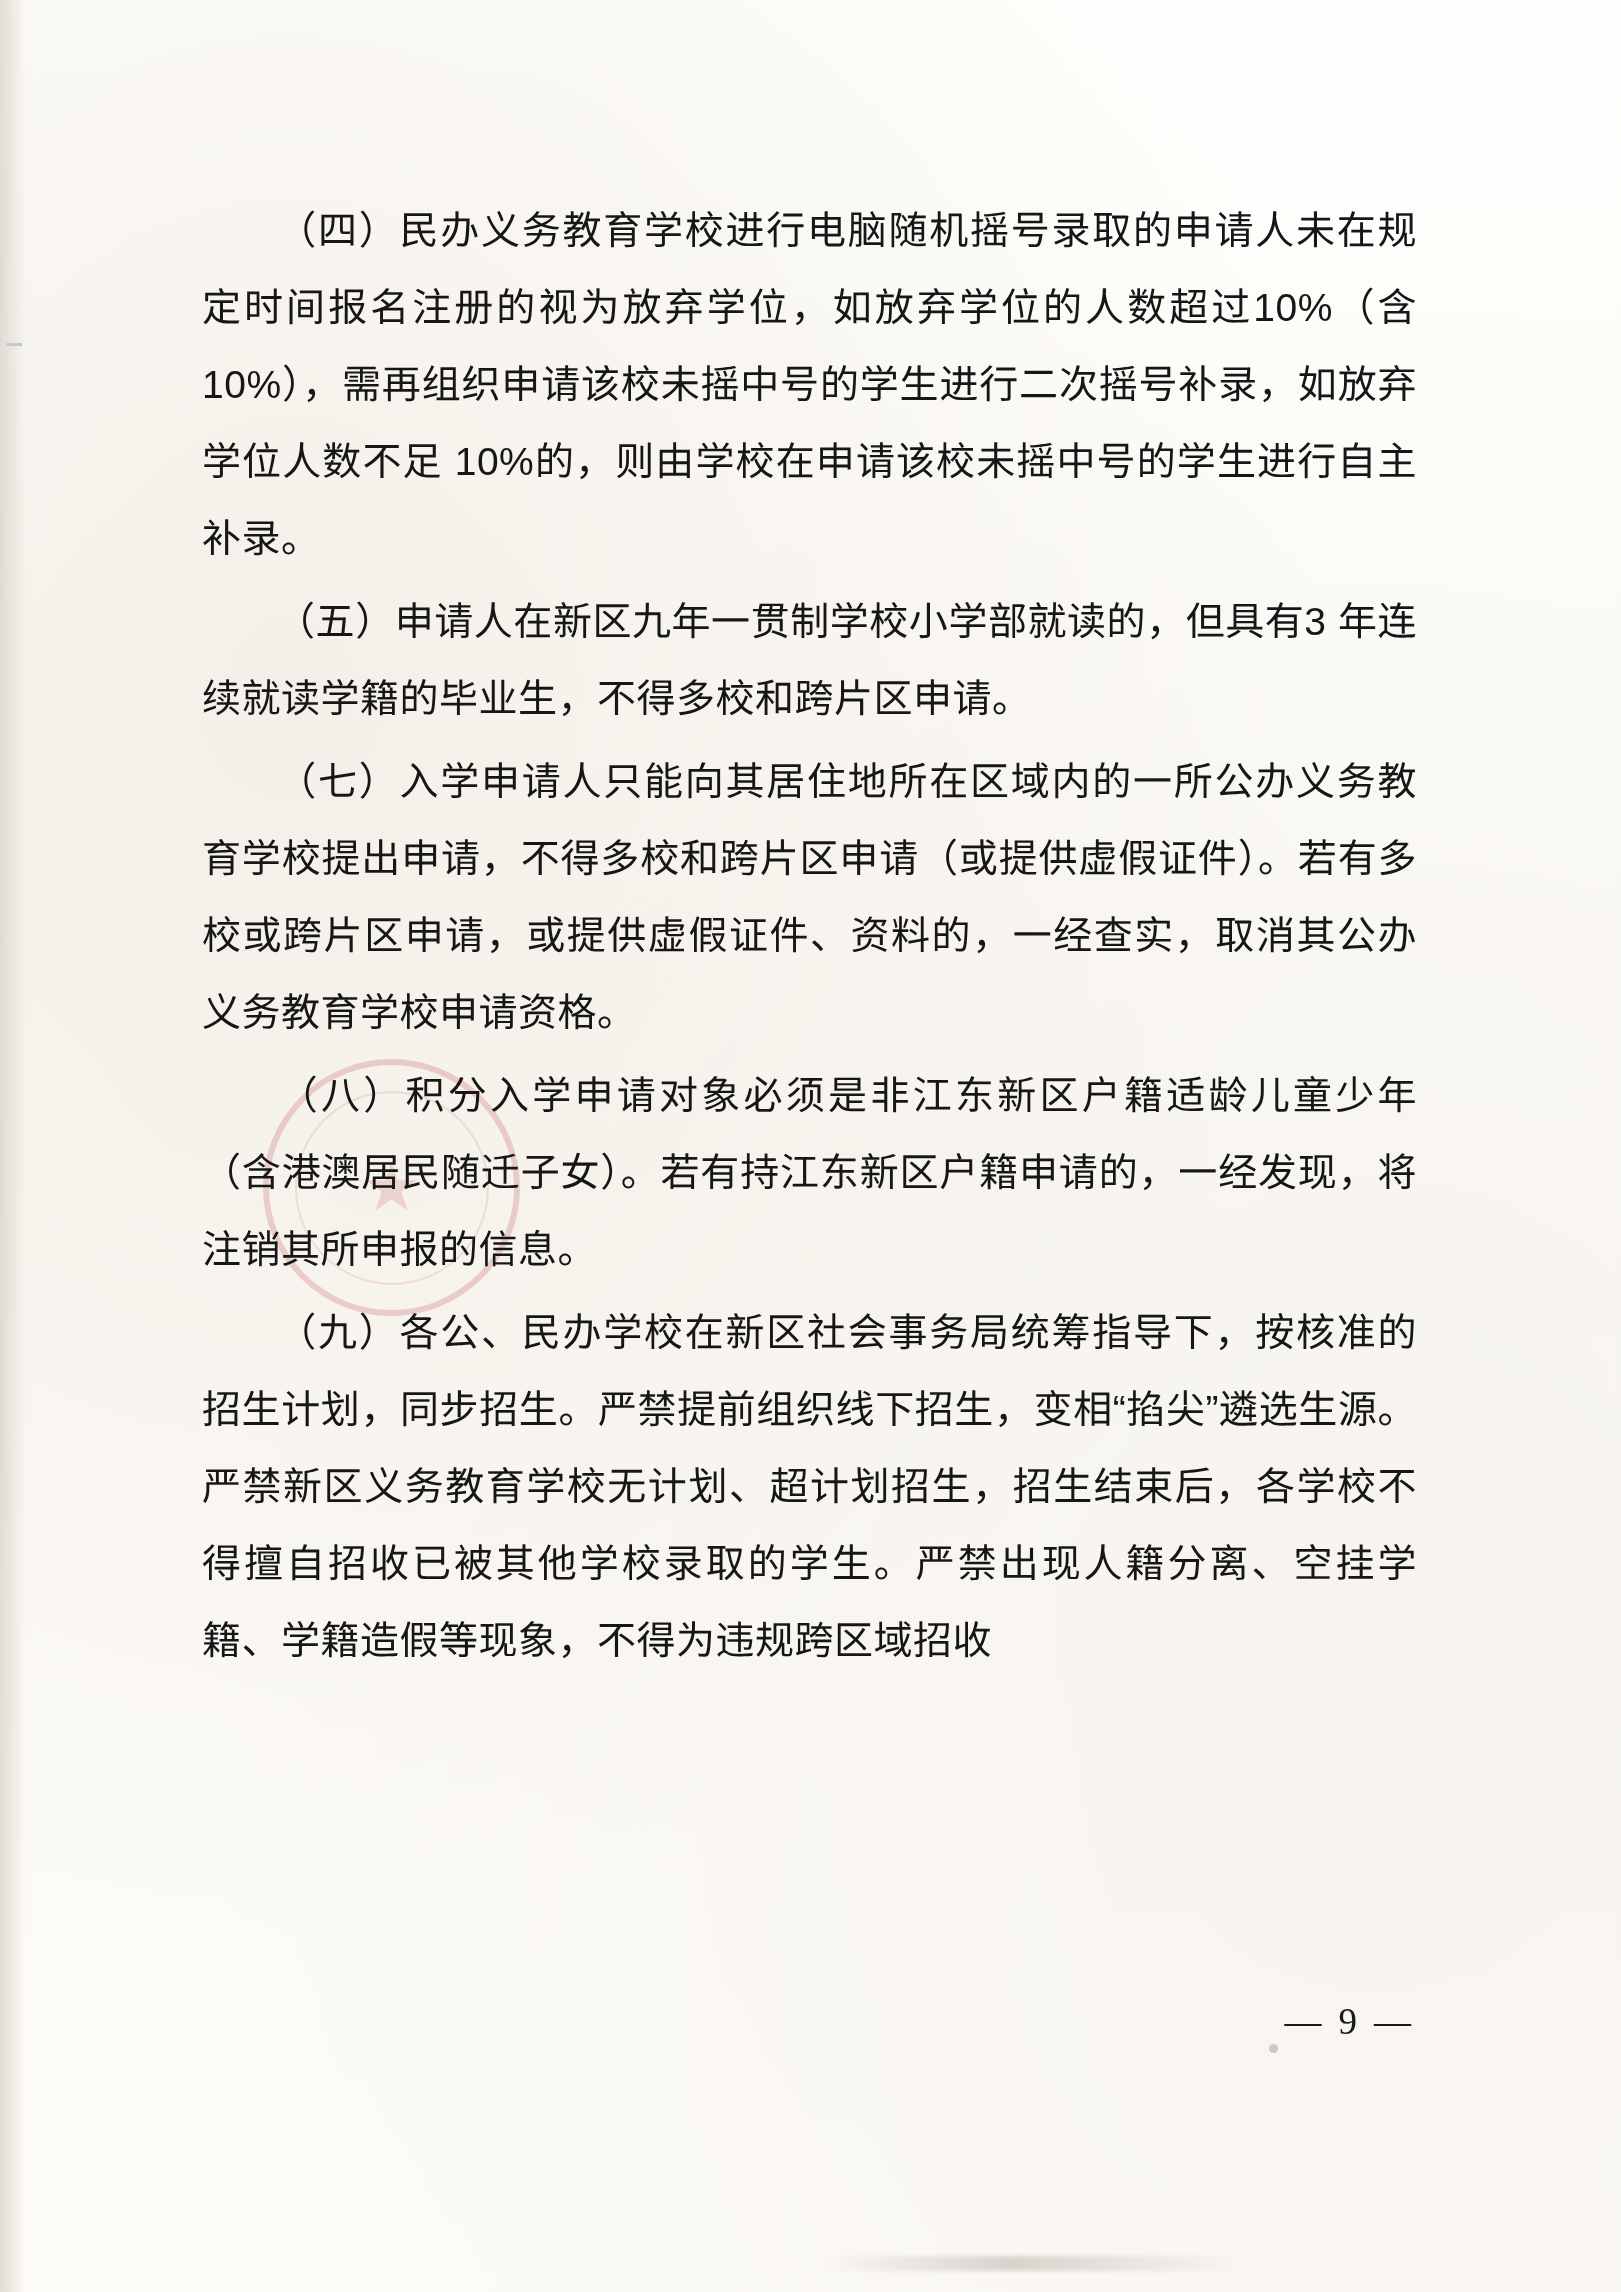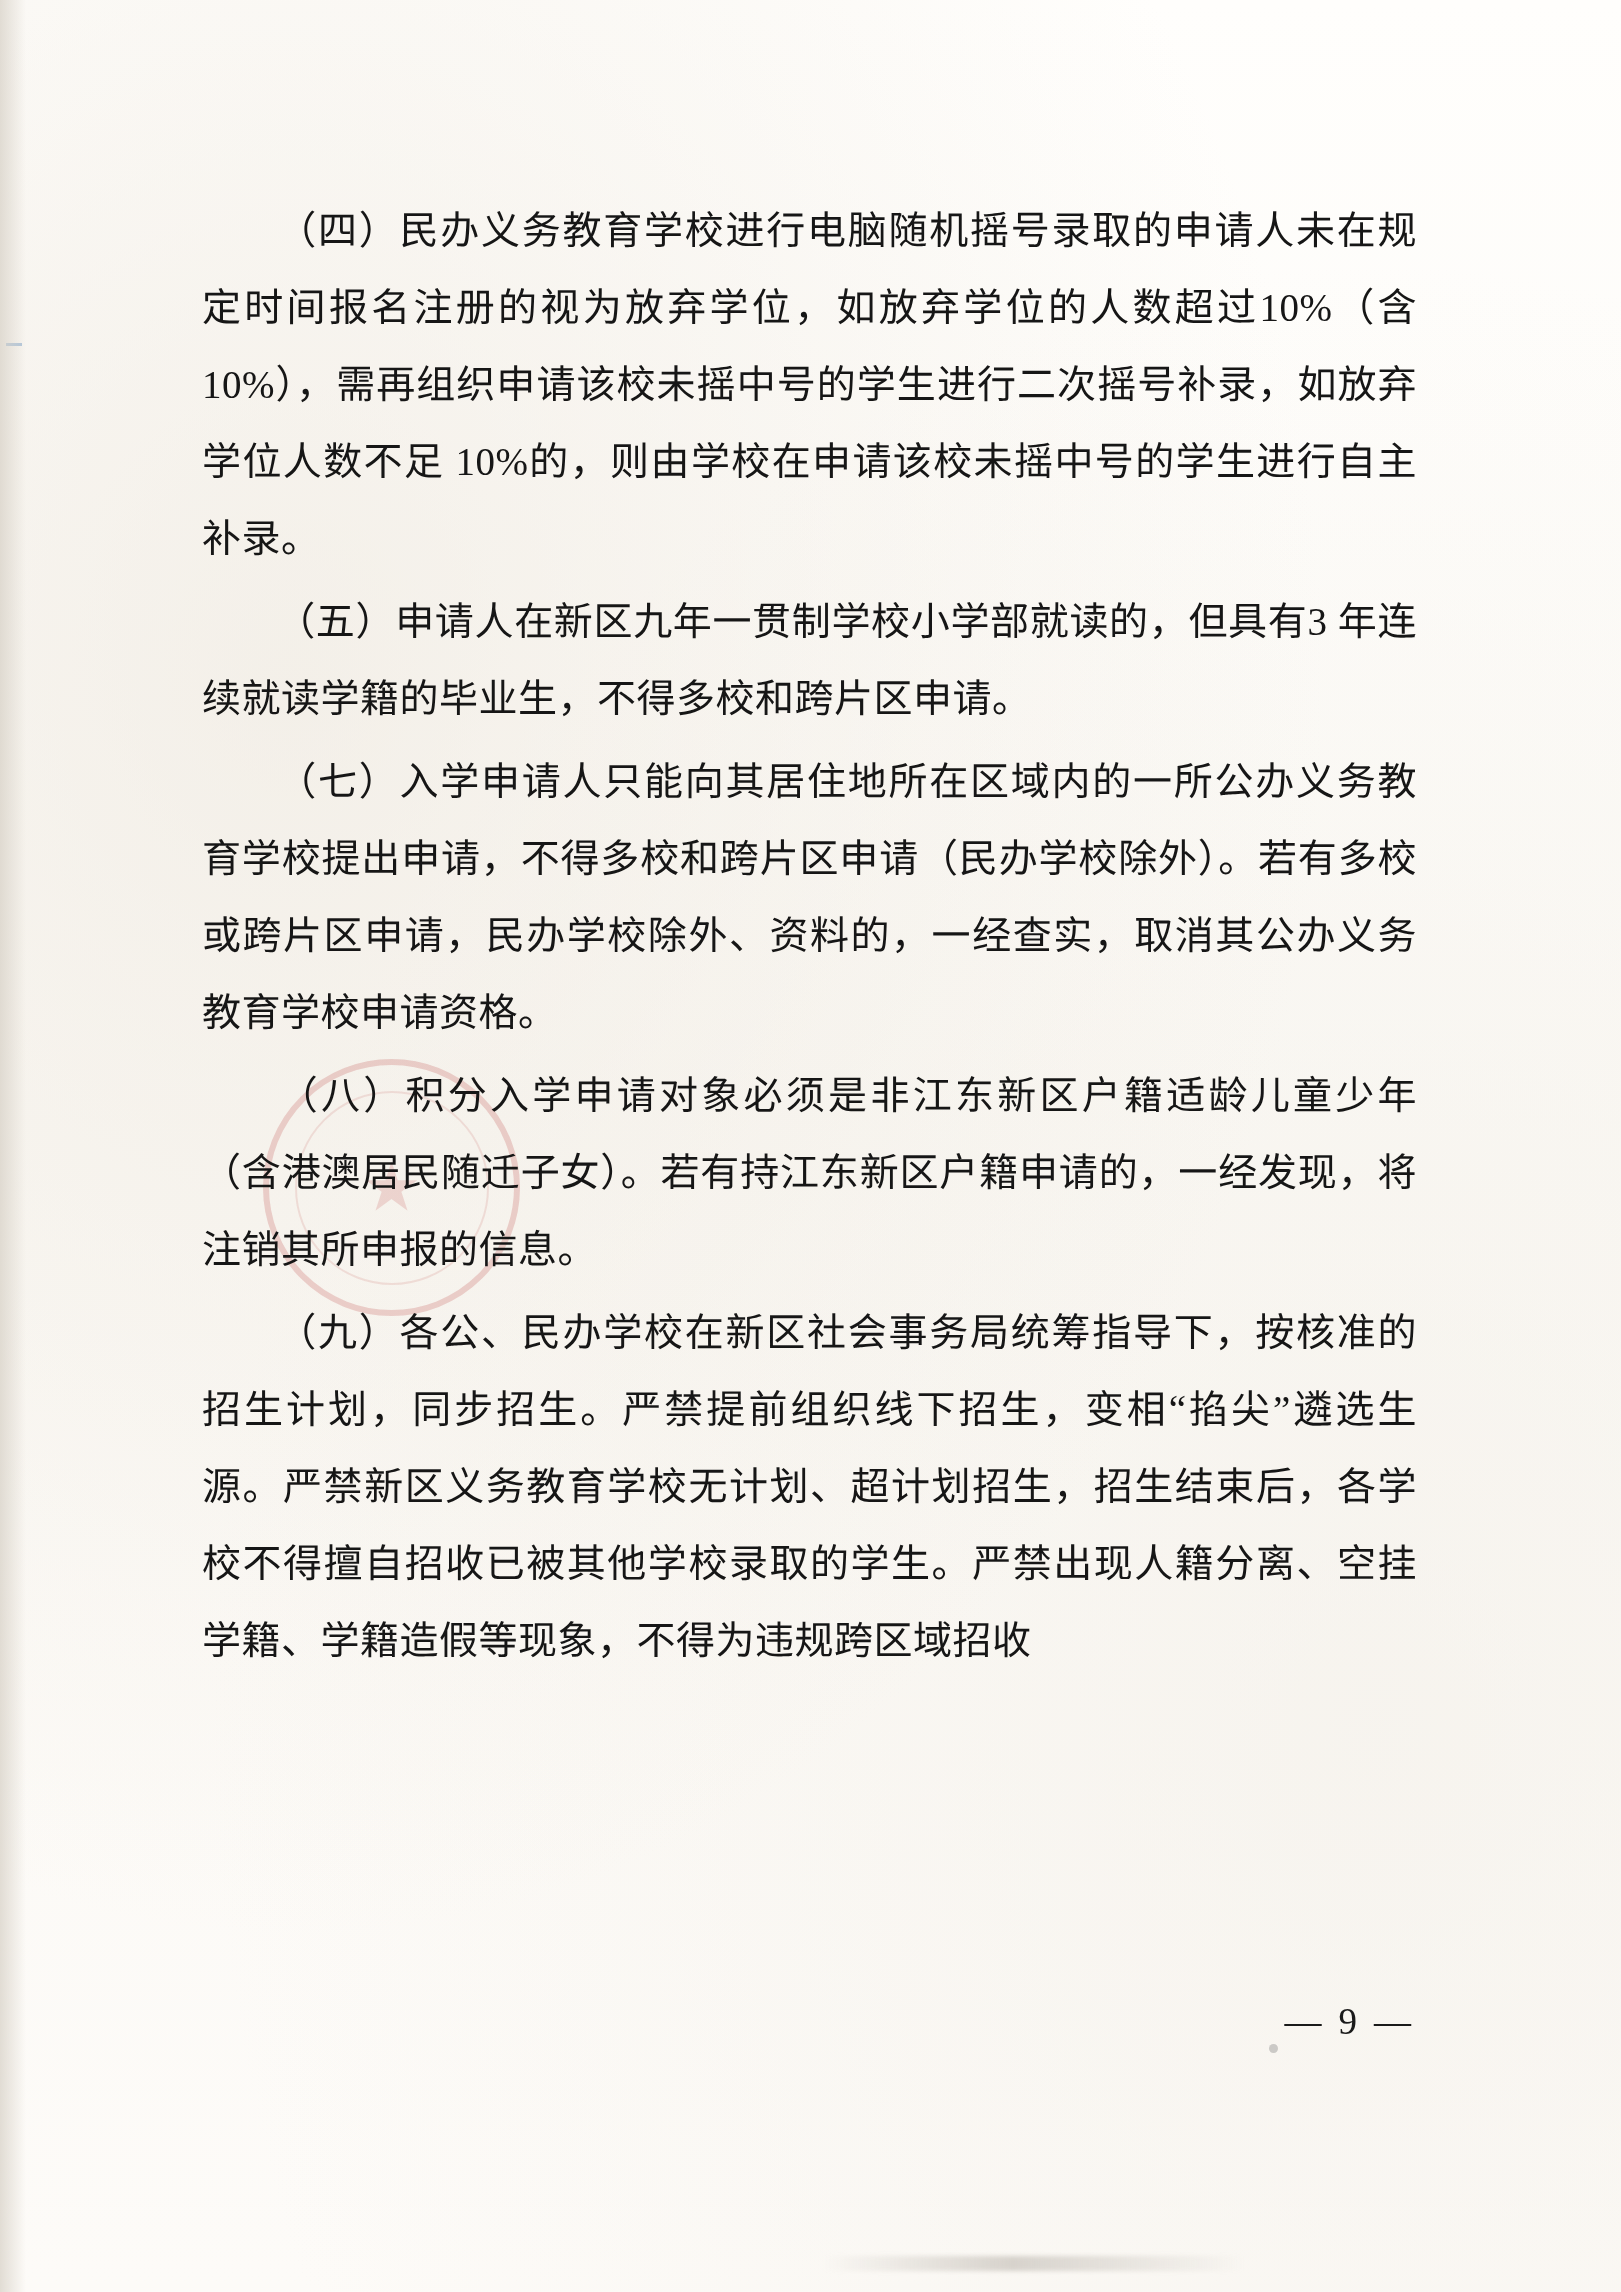--- a/index.html
+++ b/index.html
@@ -48,21 +48,21 @@
   }
 
   p.para {
     margin: 0 0 5.9px 0;
     font-size: 39px;
     line-height: 77px;
     color: #161616;
     text-align: justify;
     text-indent: 0;
     letter-spacing: 0.5px;
-    font-family: Liberation Serif, serif;
+    font-family: Liberation Sans, sans-serif;
   }
   p.para .ind {
     display: inline-block;
     width: 74px;
   }
 
   .page-number {
     position: absolute;
     right: 206px;
     bottom: 250px;
@@ -138,21 +138,21 @@
     <div class="seal-inner"></div>
     <div class="seal-star">★</div>
   </div>
 
   <div class="artifact-left-tick"></div>
   <div class="artifact-dot"></div>
 
   <div class="content">
     <p class="para"><span class="ind"></span><span>（四）民办义务教育学校进行电脑随机摇号录取的申请人未在规定时间报名注册的视为放弃学位，如放弃学位的人数超过10%（含 10%），需再组织申请该校未摇中号的学生进行二次摇号补录，如放弃学位人数不足 10%的，则由学校在申请该校未摇中号的学生进行自主补录。</span></p>
     <p class="para"><span class="ind"></span><span>（五）申请人在新区九年一贯制学校小学部就读的，但具有3 年连续就读学籍的毕业生，不得多校和跨片区申请。</span></p>
-    <p class="para"><span class="ind"></span><span>（七）入学申请人只能向其居住地所在区域内的一所公办义务教育学校提出申请，不得多校和跨片区申请（民办学校除外）。若有多校或跨片区申请，民办学校除外、资料的，一经查实，取消其公办义务教育学校申请资格。</span></p>
+    <p class="para"><span class="ind"></span><span>（七）入学申请人只能向其居住地所在区域内的一所公办义务教育学校提出申请，不得多校和跨片区申请（或提供虚假证件）。若有多校或跨片区申请，或提供虚假证件、资料的，一经查实，取消其公办义务教育学校申请资格。</span></p>
     <p class="para"><span class="ind"></span><span>（八）积分入学申请对象必须是非江东新区户籍适龄儿童少年（含港澳居民随迁子女）。若有持江东新区户籍申请的，一经发现，将注销其所申报的信息。</span></p>
     <p class="para"><span class="ind"></span><span>（九）各公、民办学校在新区社会事务局统筹指导下，按核准的招生计划，同步招生。严禁提前组织线下招生，变相“掐尖”遴选生源。严禁新区义务教育学校无计划、超计划招生，招生结束后，各学校不得擅自招收已被其他学校录取的学生。严禁出现人籍分离、空挂学籍、学籍造假等现象，不得为违规跨区域招收</span></p>
   </div>
 
   <div class="page-number">— 9 —</div>
 
   <div class="artifact-bottom-smudge"></div>
 </div>
 
 

